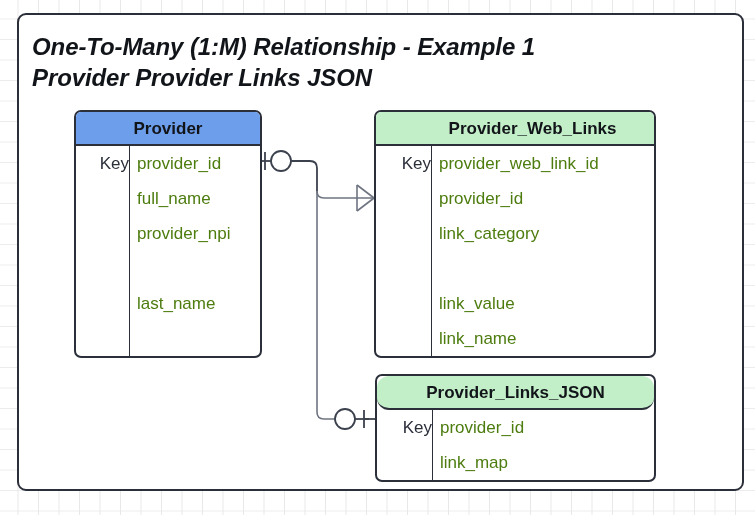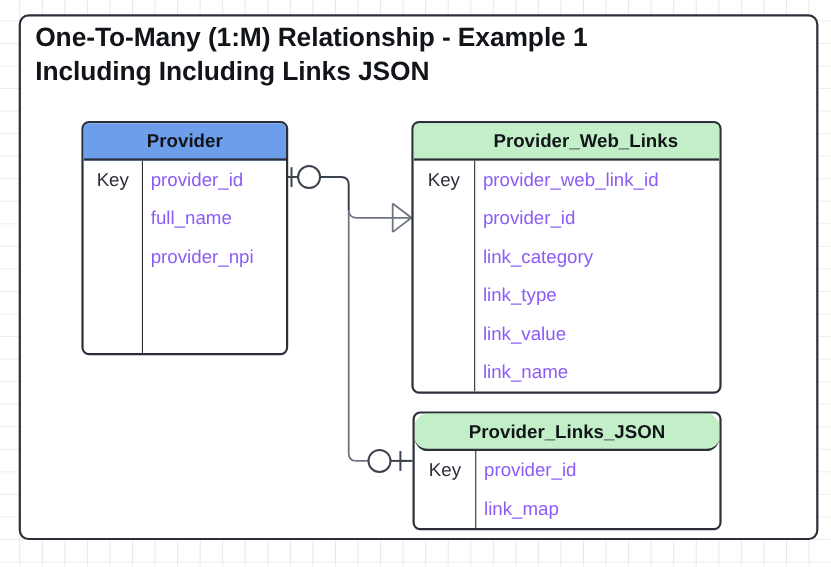--- a/index.html
+++ b/index.html
@@ -29,27 +29,28 @@
     background: #ffffff;
     border: 2px solid #2b2f3a;
     border-radius: 9px;
     box-sizing: border-box;
   }
 
   
   #diagram-title {
     position: absolute;
     left: 13px;
-    top: 4px;
+    top: 16px;
     width: 680px;
     font-size: 24px;
     font-weight: bold;
     color: #111418;
     line-height: 1.3;
     letter-spacing: -0.1px;
+    font-style: italic;
   }
   #diagram-title .line { display: block; white-space: nowrap; }
 
   
   .entity {
     position: absolute;
     border: 2px solid #2b2f3a;
     border-radius: 7px;
     background: #ffffff;
     box-sizing: border-box;
@@ -70,31 +71,31 @@
     position: relative;
   }
   .attr-row {
     display: flex;
     height: 35px;
     align-items: center;
     box-sizing: border-box;
   }
   .attr-key {
     flex: 0 0 auto;
-    text-align: center;
+    text-align: right;
     font-size: 17px;
     color: #2b2f3a;
     box-sizing: border-box;
     line-height: 35px;
     height: 35px;
   }
   .attr-name {
     flex: 1 1 auto;
     font-size: 17px;
-    color: #8b5cf6;
+    color: #4d7c0f;
     padding-left: 8px;
     box-sizing: border-box;
     line-height: 35px;
     height: 35px;
     white-space: nowrap;
   }
   
   .key-divider {
     position: absolute;
     top: 0;
@@ -144,21 +145,21 @@
     stroke-width: 1.8;
   }
 </style>
 </head>
 <body>
 
 <div id="diagram-canvas">
 
   <div id="diagram-title">
     <span class="line">One-To-Many (1:M) Relationship - Example 1</span>
-    <span class="line">Including Including Links JSON</span>
+    <span class="line">Provider Provider Links JSON</span>
   </div>
 
   <svg id="connectors" viewBox="0 0 727 478" width="727" height="478">
 
     <line class="conn-dark" x1="246" y1="137" x2="246" y2="155"></line>
 
     <line class="conn-dark" x1="240" y1="146" x2="252" y2="146"></line>
 
     <circle class="conn-circle" cx="262" cy="146" r="10"></circle>
 
@@ -194,20 +195,24 @@
       </div>
       <div class="attr-row">
         <div class="attr-key"></div>
         <div class="attr-name">provider_npi</div>
       </div>
       <div class="attr-row">
         <div class="attr-key"></div>
       </div>
       <div class="attr-row">
         <div class="attr-key"></div>
+        <div class="attr-name">last_name</div>
+      </div>
+      <div class="attr-row">
+        <div class="attr-key"></div>
       </div>
     </div>
   </div>
 
   <div class="entity" id="entity-provider-web-links">
     <div class="entity-header">Provider_Web_Links</div>
     <div class="entity-body">
       <div class="key-divider"></div>
       <div class="attr-row">
         <div class="attr-key">Key</div>
@@ -216,21 +221,20 @@
       <div class="attr-row">
         <div class="attr-key"></div>
         <div class="attr-name">provider_id</div>
       </div>
       <div class="attr-row">
         <div class="attr-key"></div>
         <div class="attr-name">link_category</div>
       </div>
       <div class="attr-row">
         <div class="attr-key"></div>
-        <div class="attr-name">link_type</div>
       </div>
       <div class="attr-row">
         <div class="attr-key"></div>
         <div class="attr-name">link_value</div>
       </div>
       <div class="attr-row">
         <div class="attr-key"></div>
         <div class="attr-name">link_name</div>
       </div>
     </div>

